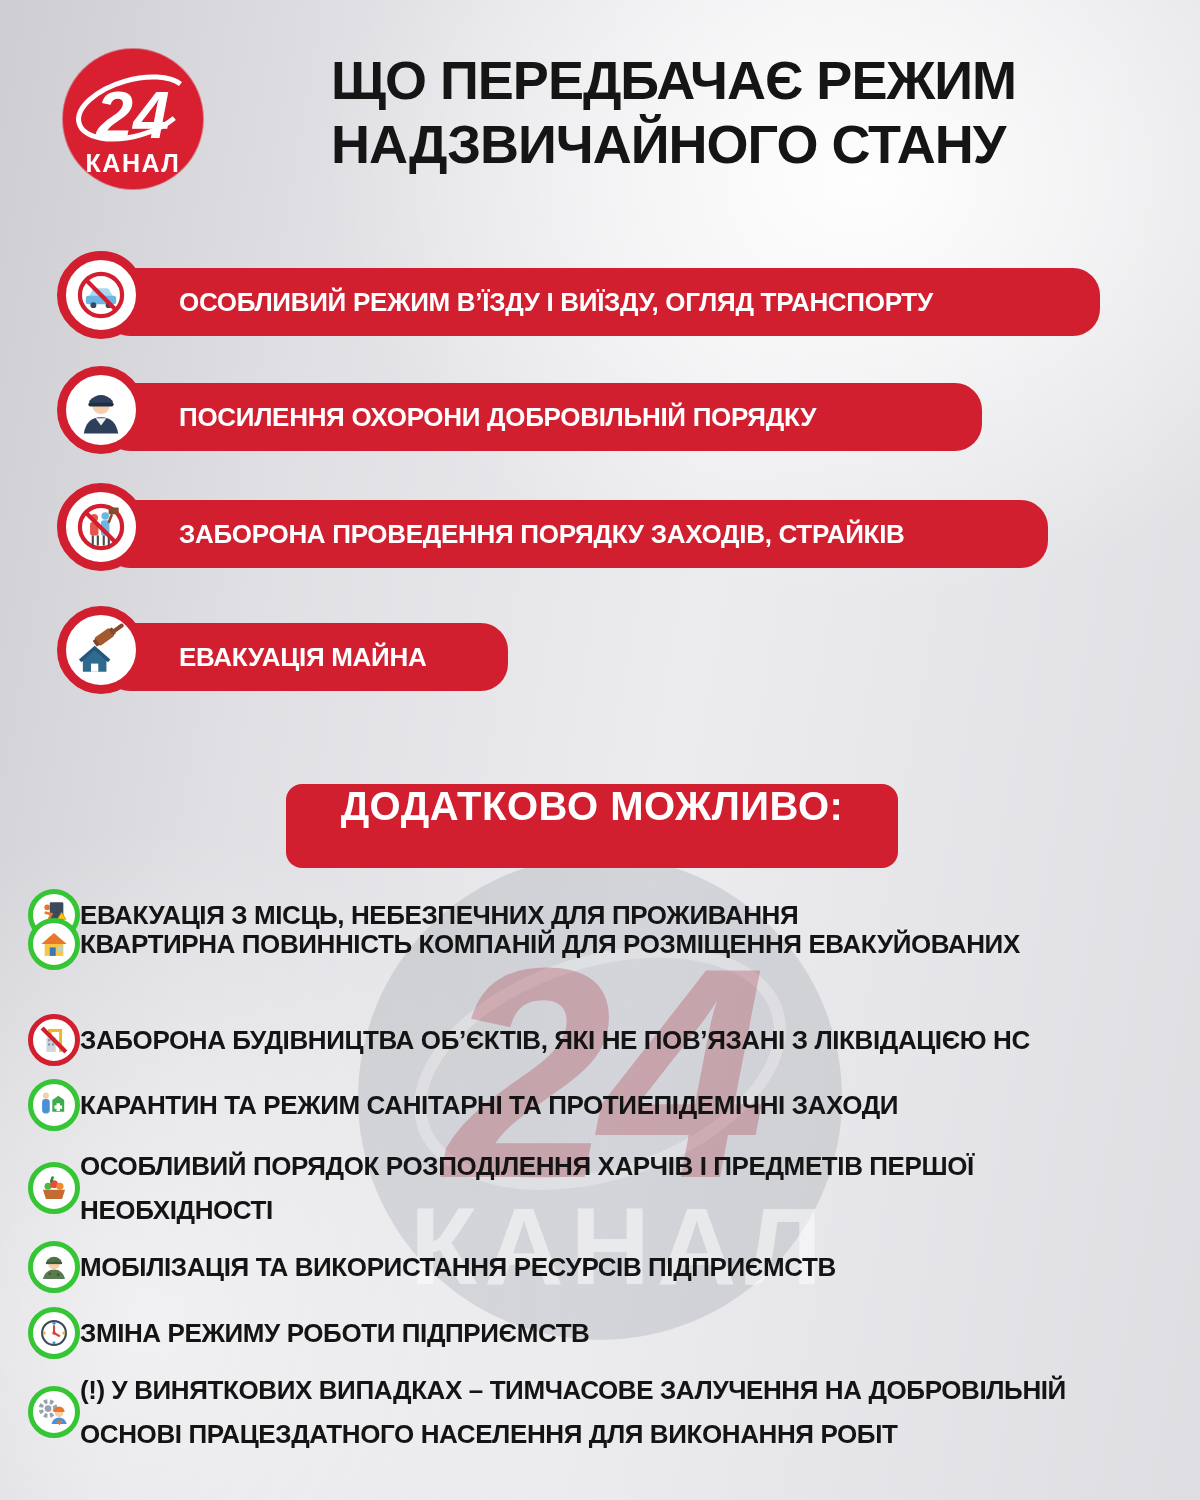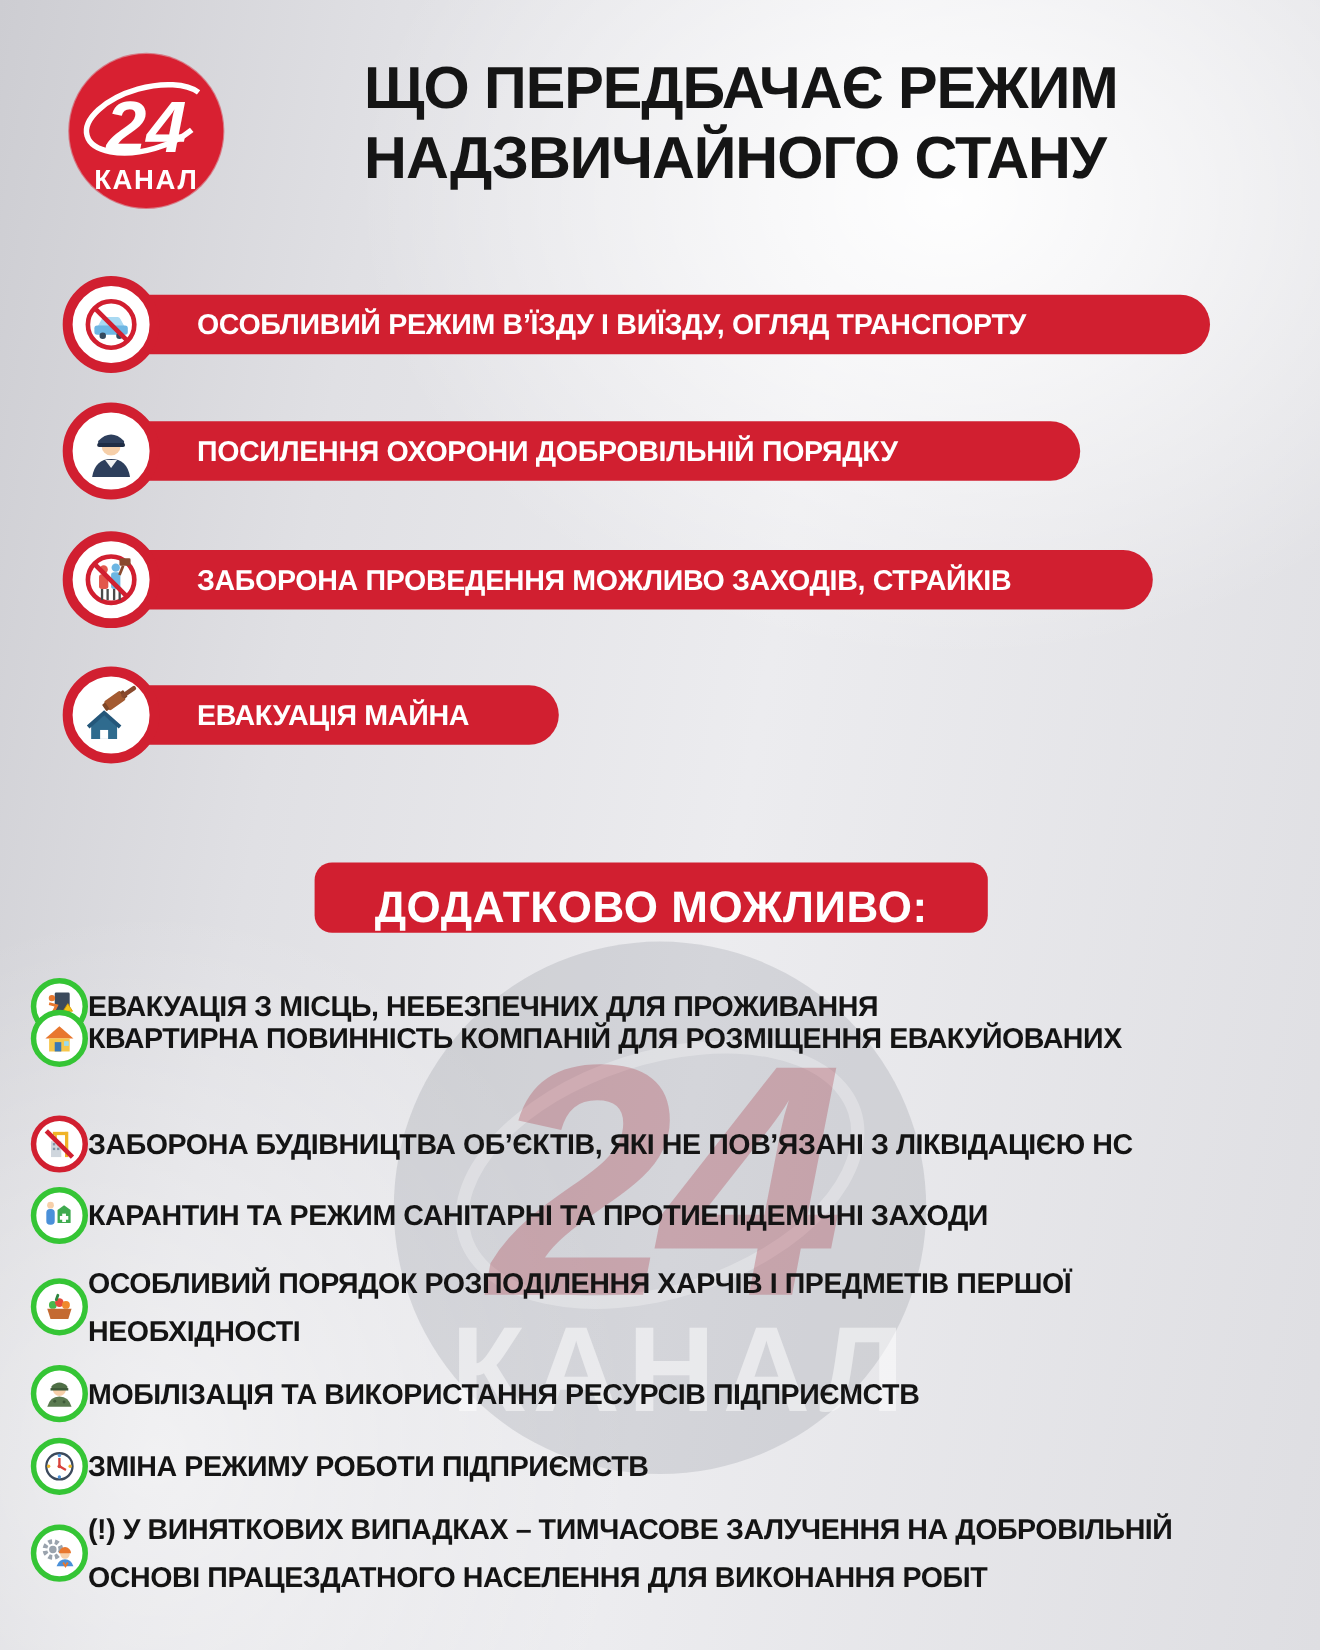--- a/index.html
+++ b/index.html
@@ -21,30 +21,30 @@
   .wm-kanal{position:absolute;left:410px;top:1182px;z-index:0;font-size:110px;font-weight:bold;
     color:rgba(255,255,255,.5);letter-spacing:7px;}
   
   .logo{position:absolute;left:60px;top:46px;z-index:3;}
   .title{position:absolute;left:303px;top:48px;z-index:3;font-size:54px;line-height:64px;
     font-weight:bold;color:#151515;letter-spacing:-1px;margin-left:28px;}
   
   .banner{position:absolute;left:57px;height:88px;z-index:2;}
   .bicon{position:absolute;left:0;top:0;width:88px;height:88px;border-radius:50%;background:#fff;
     border:9px solid #d11f30;box-sizing:border-box;display:flex;align-items:center;justify-content:center;z-index:2;}
-  .pill{position:absolute;left:46px;top:17px;height:54px;background:#d11f30;border-radius:27px;
+  .pill{position:absolute;left:46px;top:17px;height:68px;background:#d11f30;border-radius:27px;
     display:flex;align-items:center;padding-left:76px;box-sizing:border-box;}
   .pill span{color:#fff;font-weight:bold;font-size:26px;letter-spacing:-.3px;white-space:nowrap;}
   .b1{top:251px}.b1 .pill{width:997px}
   .b2{top:366px}.b2 .pill{width:879px}
   .b3{top:483px}.b3 .pill{width:945px}
   .b4{top:606px}.b4 .pill{width:405px}
   
-  .section-header{position:absolute;left:286px;top:784px;width:612px;height:64px;z-index:2;
-    background:#d11f30;border-radius:16px;display:flex;align-items:flex-end;justify-content:center;}
+  .section-header{position:absolute;left:286px;top:784px;width:612px;height:84px;z-index:2;
+    background:#d11f30;border-radius:16px;display:flex;align-items:flex-start;justify-content:center;}
   .section-header span{color:#fff;font-size:40px;font-weight:bold;letter-spacing:.5px;}
   
   .item{position:absolute;left:28px;display:flex;align-items:center;gap:0;z-index:2;}
   .licon{flex:0 0 auto;width:52px;height:52px;border-radius:50%;background:#fff;
     border:5px solid #35c535;box-sizing:border-box;display:flex;align-items:center;justify-content:center;}
   .licon.red{border-color:#d11f30;}
   .item .txt{font-size:26px;font-weight:bold;color:#141414;letter-spacing:-.4px;line-height:44px;white-space:pre-line;}
   .r1{top:889px}.r2{top:918px}.r3{top:1014px}.r4{top:1079px}
   .r5{top:1144px}.r6{top:1241px}.r7{top:1307px}.r8{top:1368px}
 </style>
@@ -100,21 +100,21 @@
         <path d="M26 41 l6 8 6-8 z" fill="#f2f2f2"></path>
         <circle cx="32" cy="27" r="9.5" fill="#f6cfa9"></circle>
         <path d="M19 22 q13-13 26 0 l0 4 h-26 z" fill="#2e3f5c"></path>
         <rect x="18" y="24" width="28" height="4" rx="2" fill="#1f2d45"></rect>
       </svg>
     </div>
   </div>
 
   <div class="banner b3">
     <div class="pill">
-      <span>ЗАБОРОНА ПРОВЕДЕННЯ МОЖЛИВО ЗАХОДІВ, СТРАЙКІВ</span>
+      <span>ЗАБОРОНА ПРОВЕДЕННЯ ПОРЯДКУ ЗАХОДІВ, СТРАЙКІВ</span>
     </div>
     <div class="bicon">
       <svg viewBox="0 0 64 64" width="54" height="54">
         <circle cx="32" cy="32" r="25" fill="none" stroke="#d11f30" stroke-width="5"></circle>
         <circle cx="24" cy="21" r="4.5" fill="#e2574c"></circle>
         <rect x="19" y="26" width="10" height="16" rx="3" fill="#e2574c"></rect>
         <circle cx="37" cy="19" r="4.5" fill="#6db6e3"></circle>
         <rect x="32" y="24" width="10" height="18" rx="3" fill="#6db6e3"></rect>
         <rect x="41" y="9" width="12" height="8" rx="1.5" fill="#8a4a2e"></rect>
         <line x1="45" y1="17" x2="41" y2="27" stroke="#8a4a2e" stroke-width="3"></line>

